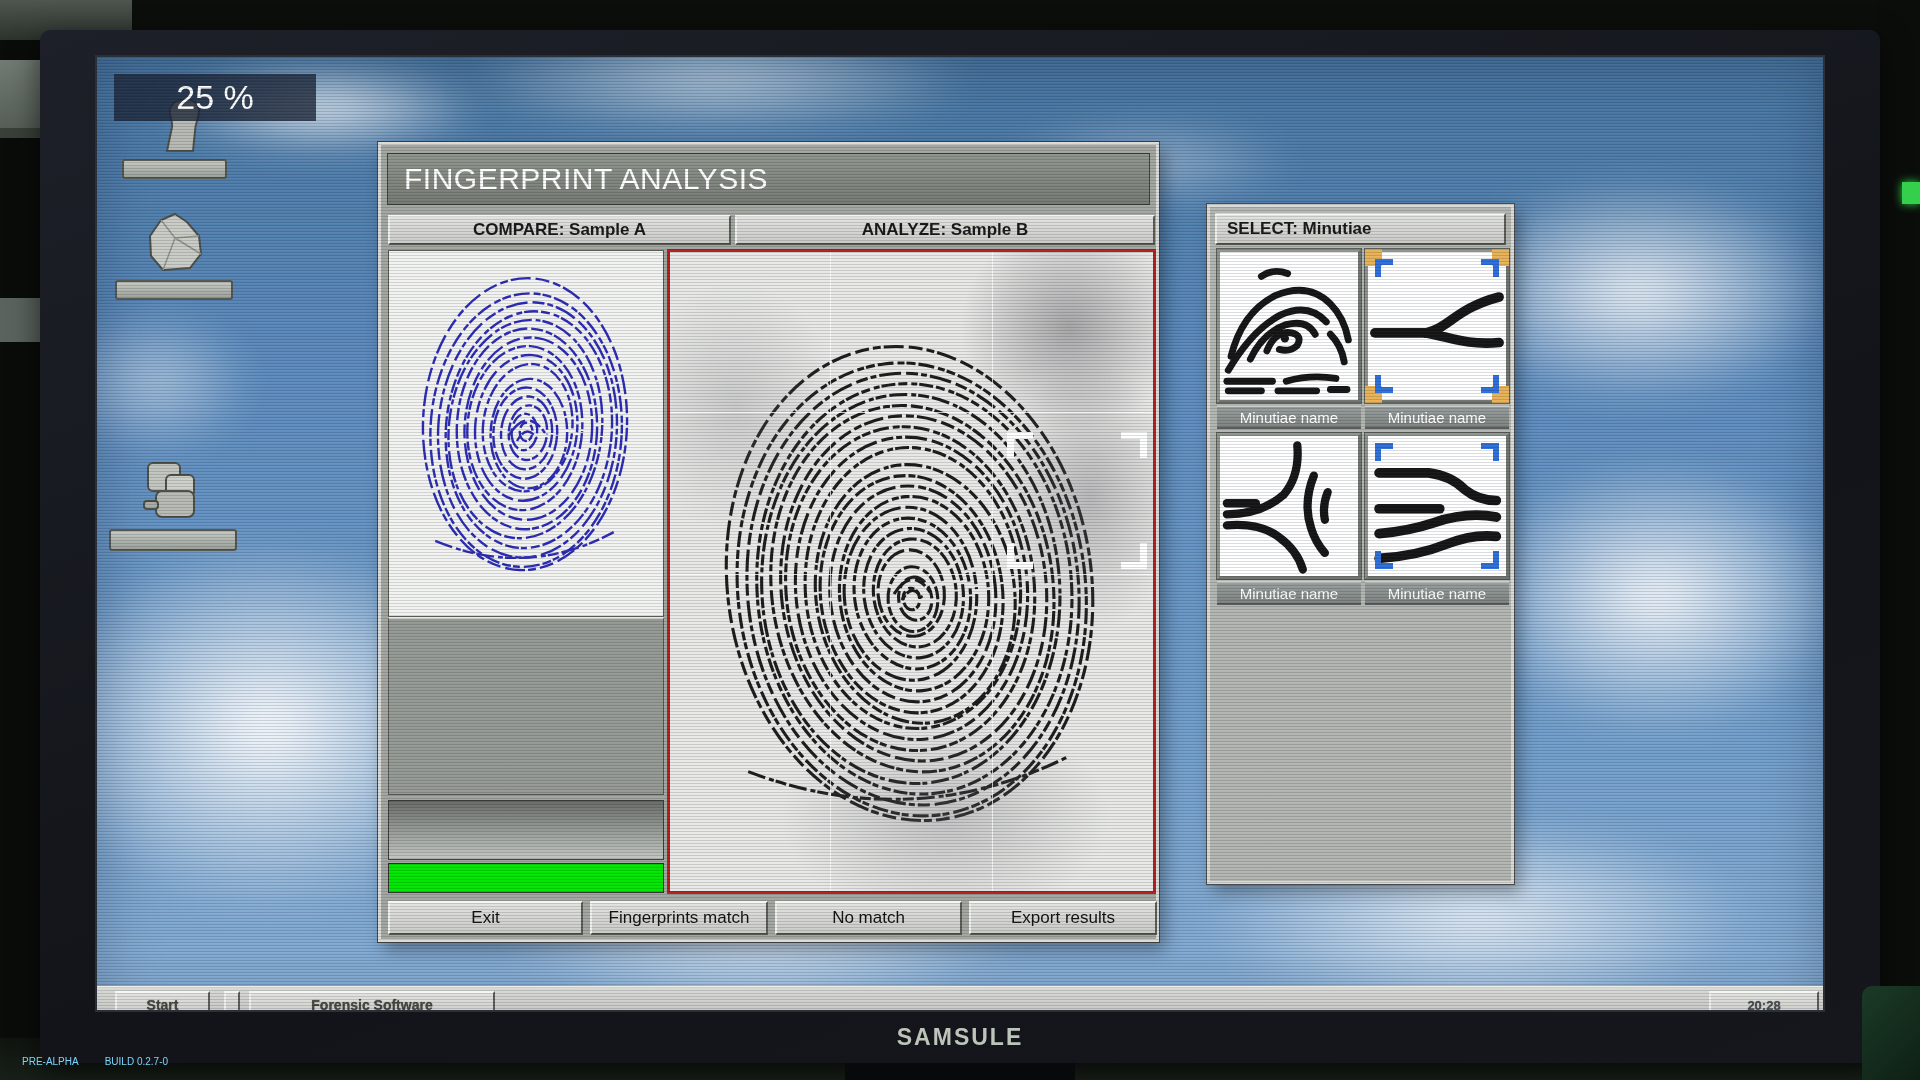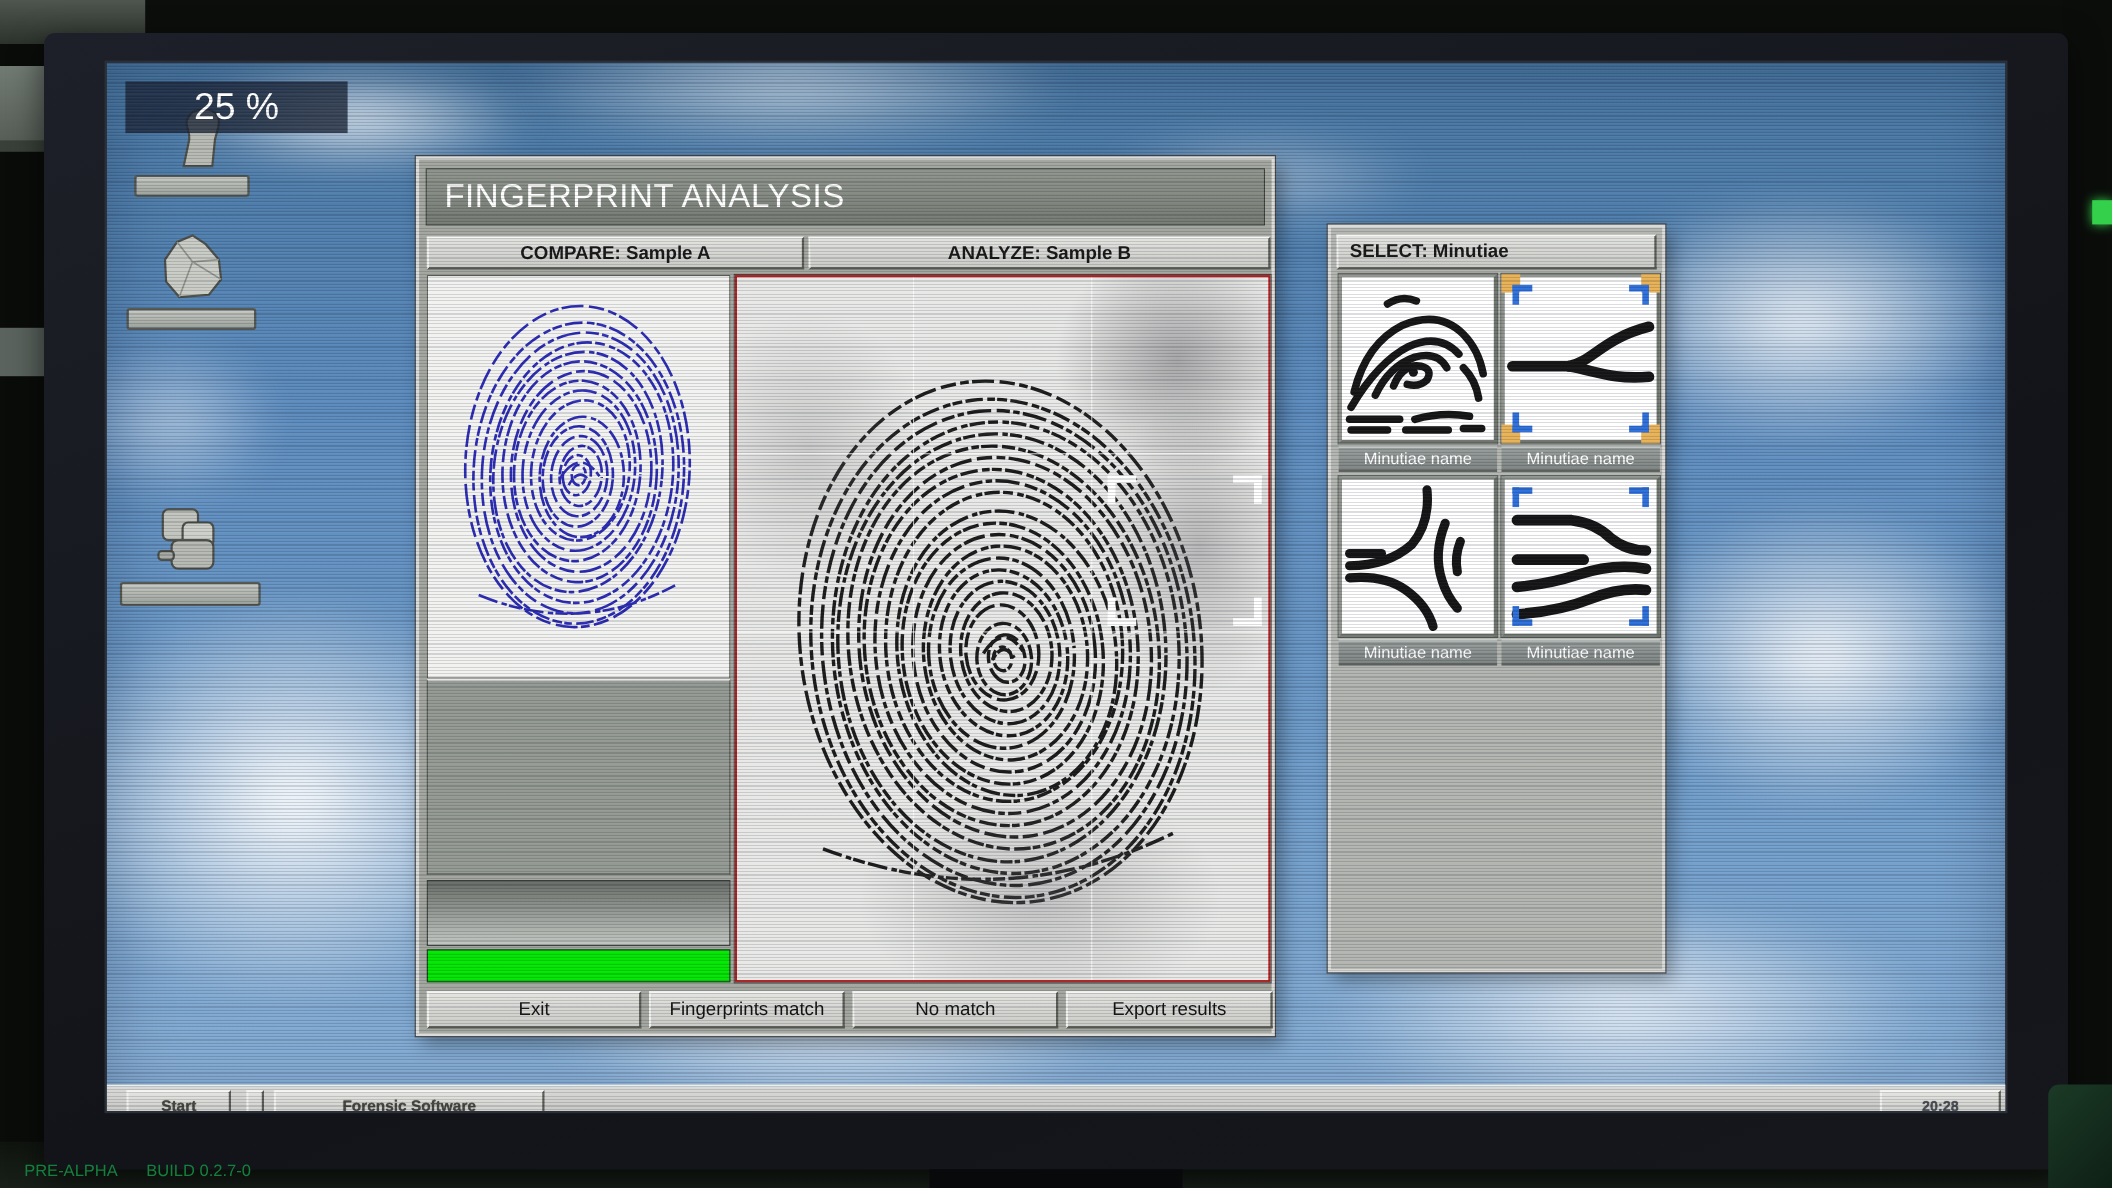--- a/index.html
+++ b/index.html
@@ -133,21 +133,21 @@
            border-top:2px solid #eceeea;border-bottom:2px solid #6b6d67;}
   .tbtn{position:absolute;top:3px;height:28px;font-size:14px;font-weight:bold;color:#45463f;
         display:flex;align-items:center;justify-content:center;cursor:pointer;
         text-shadow:0 0 1px rgba(70,70,64,.9);}
   .tb-start{left:18px;width:95px;}
   .tb-sep{left:127px;width:16px;}
   .tb-task{left:152px;width:246px;}
   .tb-clock{left:1612px;width:110px;font-size:13px;color:#4a4e55;}
 
   
-  .buildtag{position:absolute;left:22px;top:1056px;z-index:30;color:#15803d;font-size:15px;}
+  .buildtag{position:absolute;left:22px;top:1056px;z-index:30;color:#7dd3fc;font-size:10px;}
   .buildtag span{margin-right:26px;}
 </style>
 </head>
 <body>
 
 <div id="stage">
 
   <div class="left-strip">
     <div class="lb1"></div>
     <div class="lb2"></div>
@@ -390,20 +390,21 @@
           <span>Forensic Software</span>
         </div>
         <div class="tbtn tb-clock bevel">
           <span>20:28</span>
         </div>
       </div>
 
       <div class="scanlines"></div>
     </div>
 
+    <div class="brand">SAMSULE</div>
   </div>
   <div class="stand"></div>
 
   <div class="buildtag">
     <span>PRE-ALPHA</span><span>BUILD 0.2.7-0</span>
   </div>
 
 </div>
 
 </body></html>

